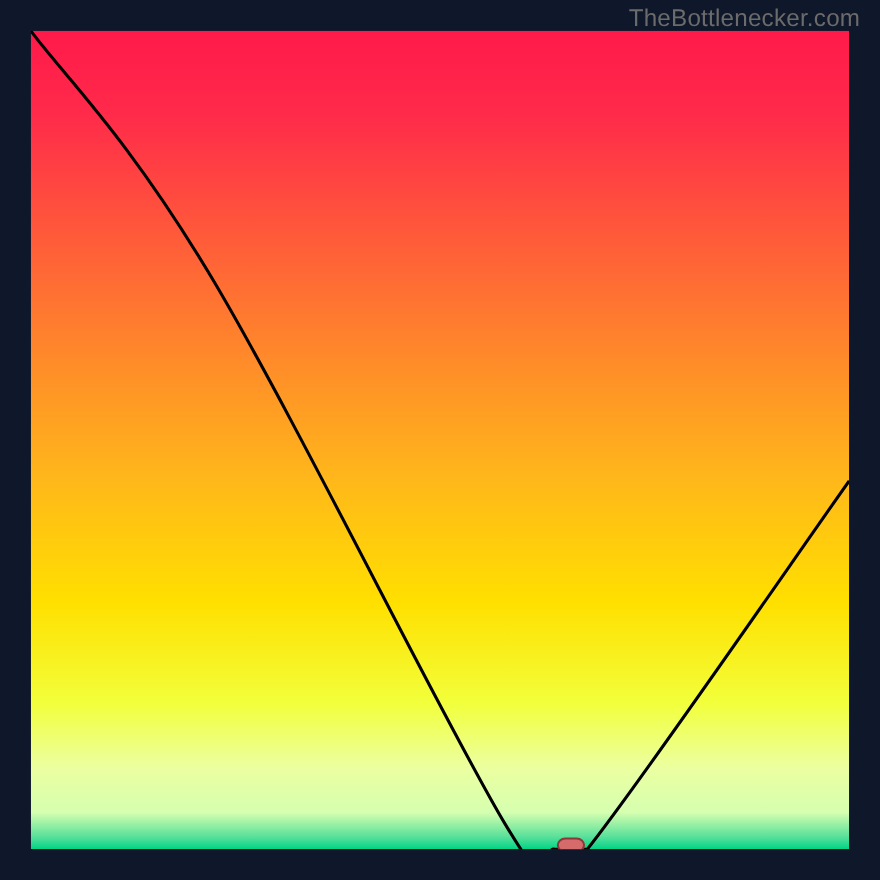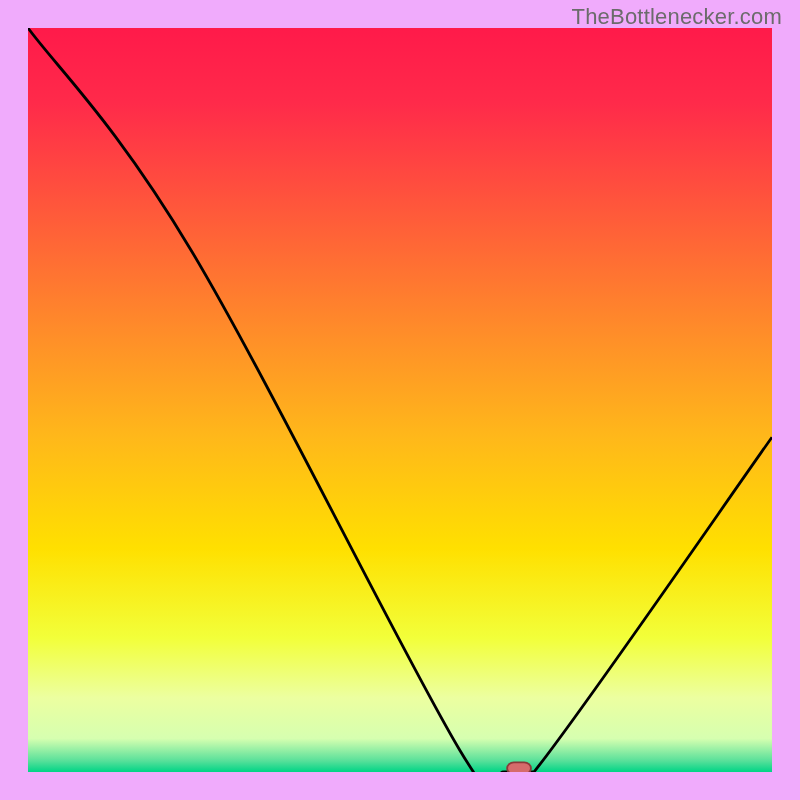--- a/index.html
+++ b/index.html
@@ -7,21 +7,21 @@
     padding: 0;
     width: 800px;
     height: 800px;
     background: #000;
     overflow: hidden;
   }
   .frame {
     position: relative;
     width: 800px;
     height: 800px;
-    background: #f0abfc;
+    background: #0f172a;
   }
   .watermark {
     position: absolute;
     top: 4px;
     right: 18px;
     font-family: Arial, Helvetica, sans-serif;
     font-size: 22px;
     font-weight: 500;
     letter-spacing: 0.2px;
     color: #6b6b6b;

